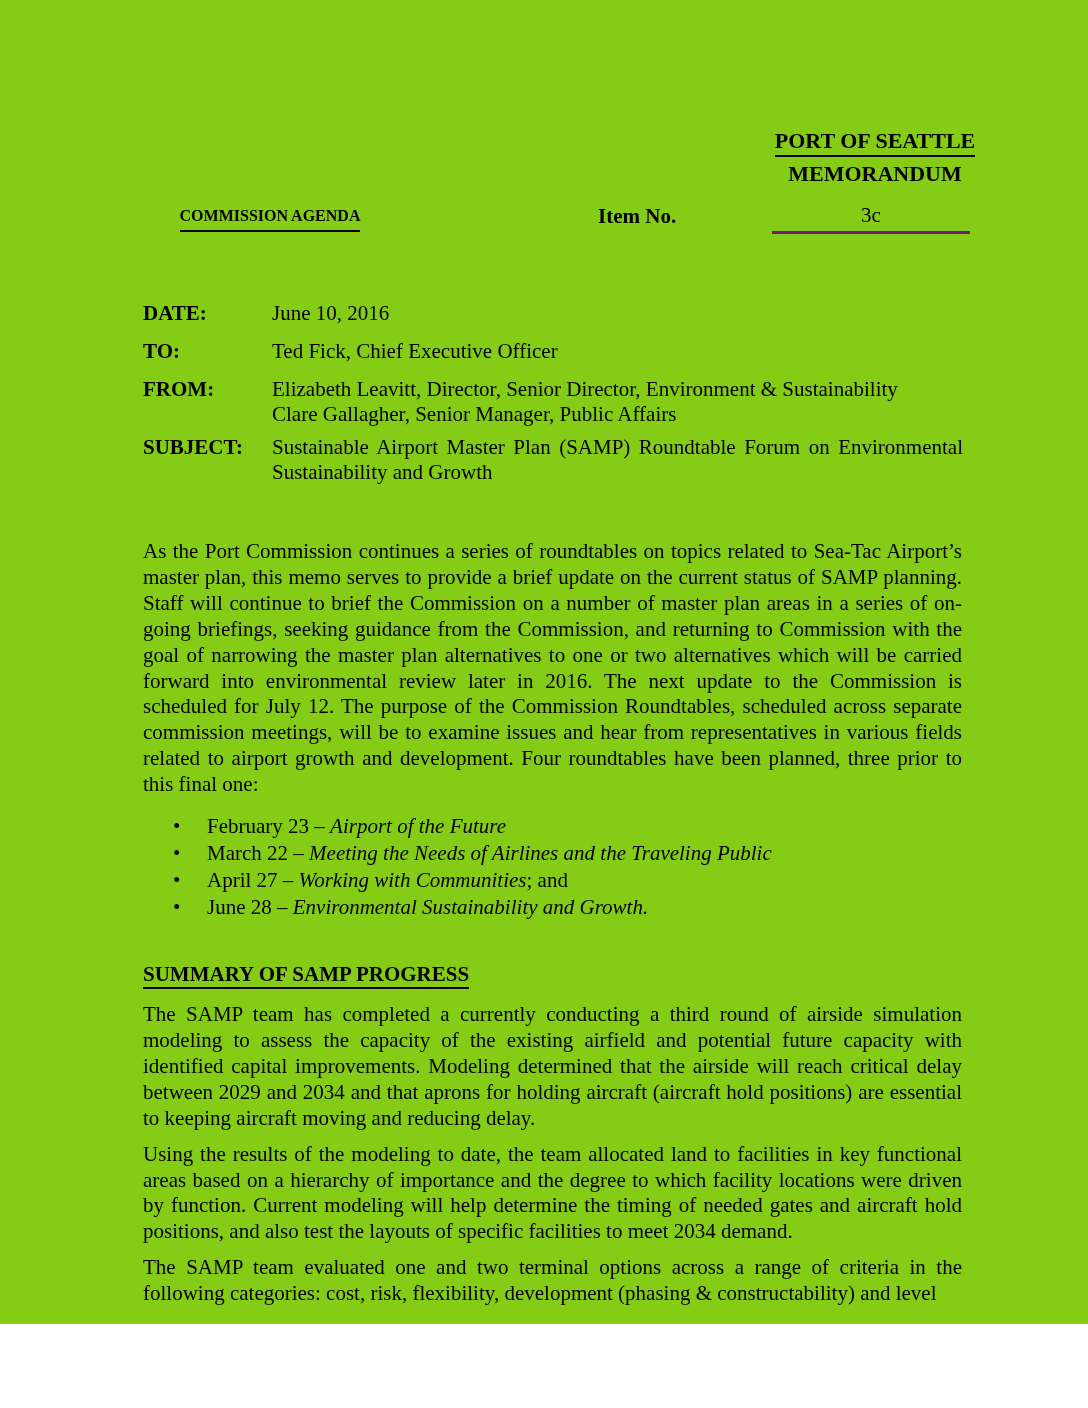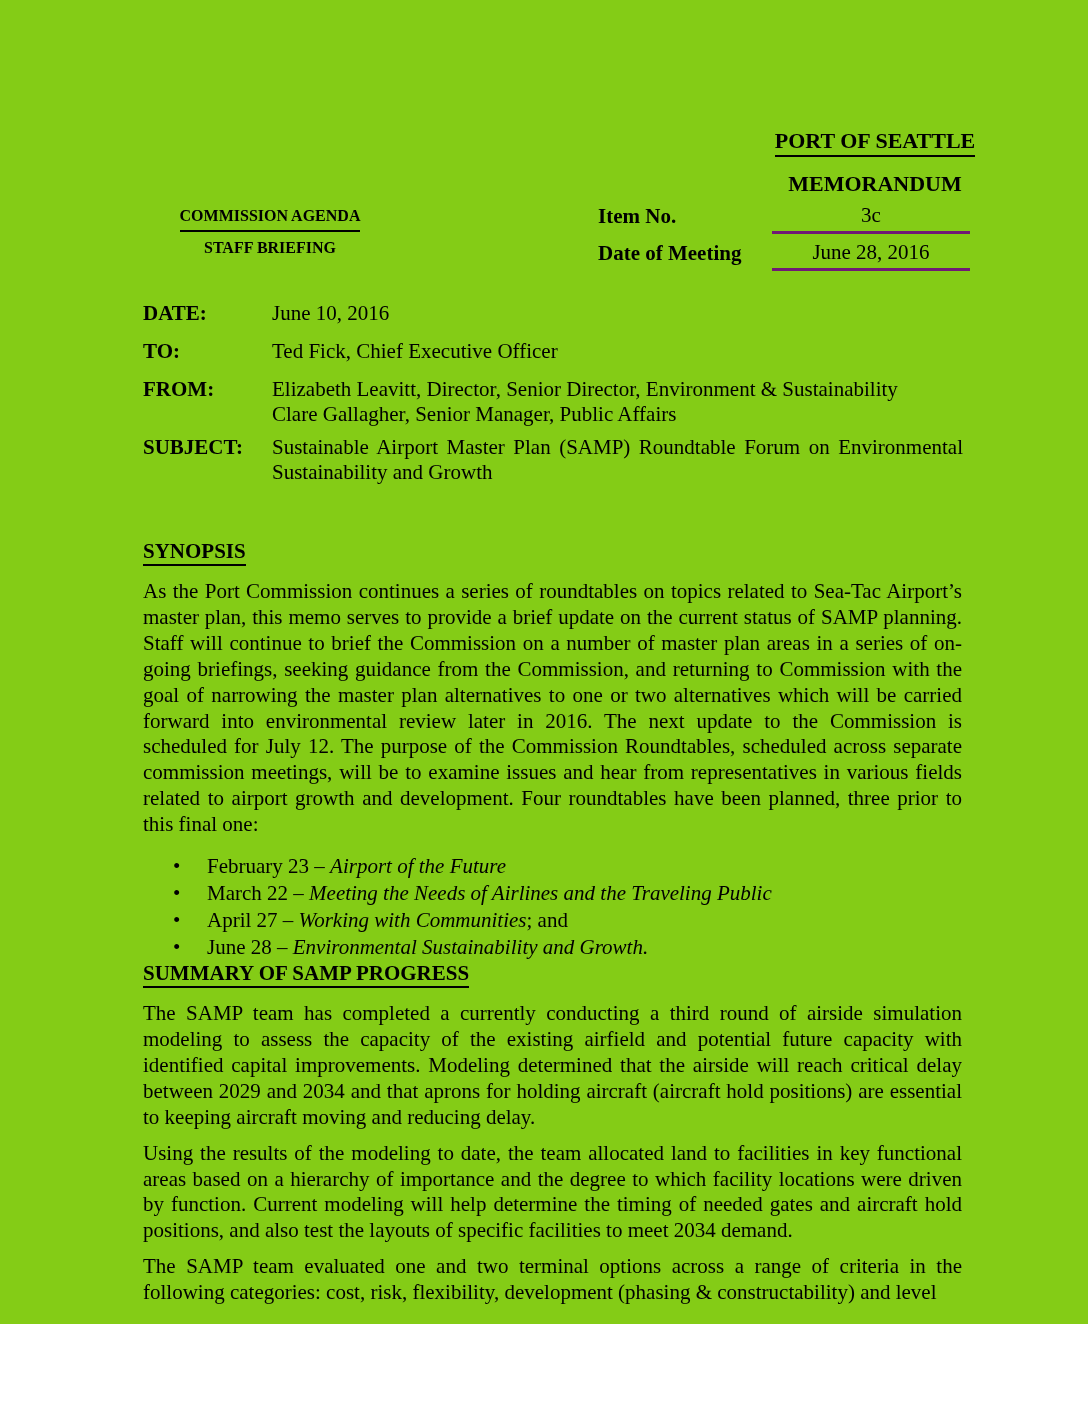--- a/index.html
+++ b/index.html
@@ -27,21 +27,21 @@
     position: absolute;
     top: 128px;
     left: 758px;
     width: 234px;
     text-align: center;
     font-weight: bold;
     font-size: 22px;
     line-height: 26px;
   }
   .org-header .doc-type {
-    margin-top: 14px;
+    margin-top: 4px;
   }
   
   .agenda-block {
     position: absolute;
     top: 203px;
     left: 118px;
     width: 304px;
     text-align: center;
     font-weight: bold;
     font-size: 16px;
@@ -98,21 +98,21 @@
     left: 143px;
     width: 819px;
     font-size: 21px;
   }
   .section-heading {
     font-weight: bold;
     font-size: 21px;
     line-height: 24px;
     margin: 0 0 13px 0;
   }
-  .section-heading.summary { }
+  .section-heading.summary { margin-top: 41px; }
   .para {
     margin: 0 0 10px 0;
     text-align: justify;
     line-height: 25.9px;
   }
   .roundtable-list {
     list-style: none;
     margin: 15px 0 0 0;
     padding: 0;
   }
@@ -133,32 +133,27 @@
 
 <div class="page">
 
   <div class="org-header">
     <div><span class="underlined">PORT OF SEATTLE</span></div>
     <div class="doc-type">MEMORANDUM</div>
   </div>
 
   <div class="agenda-block">
     <div><span class="underlined">COMMISSION AGENDA</span></div>
-    <div class="agenda-subtitle">STAFF BRIEFING</div>
   </div>
 
   <div class="form-row row-item">
     <span class="form-label">Item No.</span>
     <span class="form-value">3c</span>
   </div>
 
-  <div class="form-row row-meeting">
-    <span class="form-label">Date of Meeting</span>
-    <span class="form-value">June 28, 2016</span>
-  </div>
 
   <div class="memo-fields">
     <div class="memo-row">
       <span class="memo-label">DATE:</span>
       <span class="memo-value">June 10, 2016</span>
     </div>
     <div class="memo-row">
       <span class="memo-label">TO:</span>
       <span class="memo-value">Ted Fick, Chief Executive Officer</span>
     </div>
@@ -170,21 +165,20 @@
       </span>
     </div>
     <div class="memo-row">
       <span class="memo-label">SUBJECT:</span>
       <span class="memo-value justify">Sustainable Airport Master Plan (SAMP) Roundtable Forum on Environmental Sustainability and Growth</span>
     </div>
   </div>
 
   <div class="body-content">
 
-    <div class="section-heading"><span class="underlined">SYNOPSIS</span></div>
 
     <p class="para">As the Port Commission continues a series of roundtables on topics related to Sea-Tac Airport’s master plan, this memo serves to provide a brief update on the current status of SAMP planning. Staff will continue to brief the Commission on a number of master plan areas in a series of on-going briefings, seeking guidance from the Commission, and returning to Commission with the goal of narrowing the master plan alternatives to one or two alternatives which will be carried forward into environmental review later in 2016. The next update to the Commission is scheduled for July 12. The purpose of the Commission Roundtables, scheduled across separate commission meetings, will be to examine issues and hear from representatives in various fields related to airport growth and development. Four roundtables have been planned, three prior to this final one:</p>
 
     <ul class="roundtable-list">
       <li>
         <span class="bullet-dot">•</span><span>February 23 – </span><em>Airport of the Future</em><span></span>
       </li>
       <li>
         <span class="bullet-dot">•</span><span>March 22 – </span><em>Meeting the Needs of Airlines and the Traveling Public</em><span></span>
       </li>

